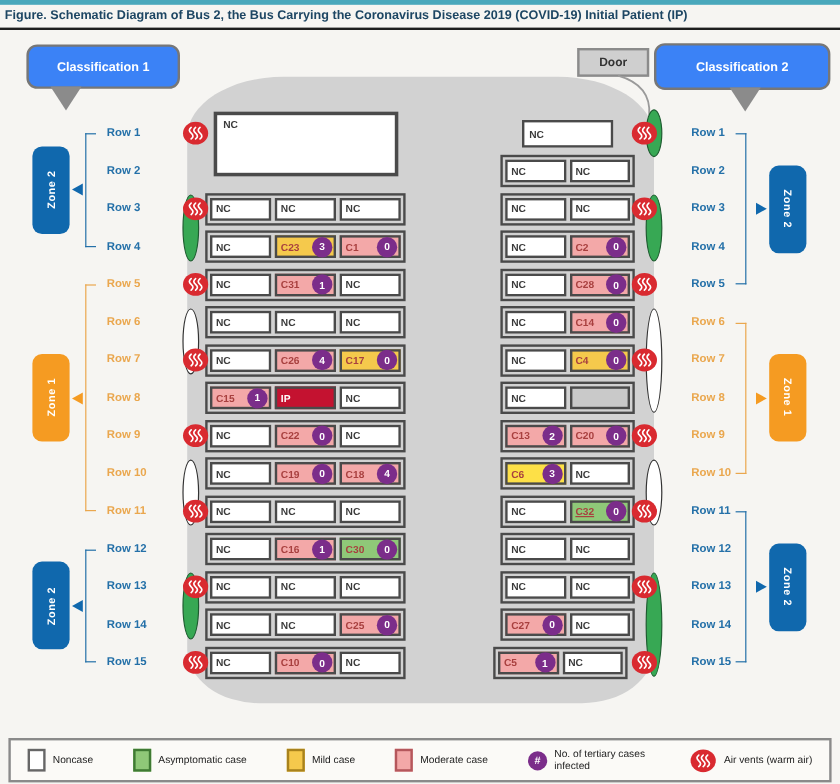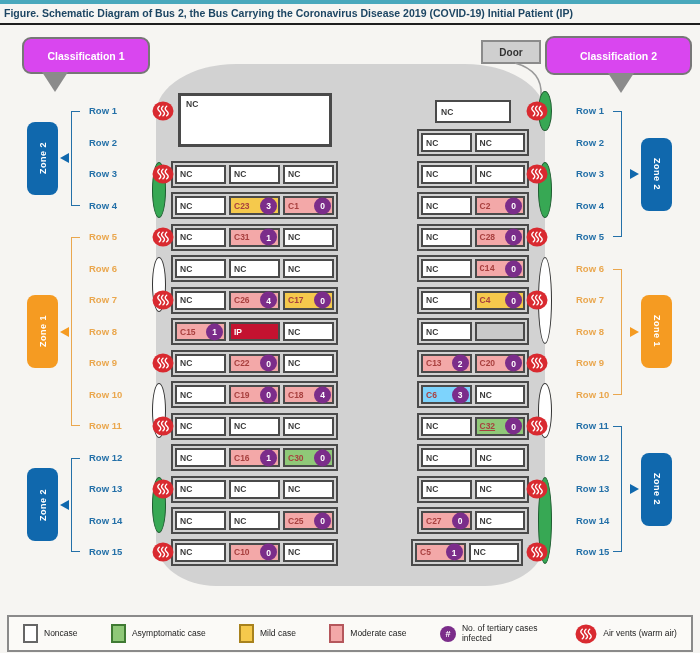--- a/index.html
+++ b/index.html
@@ -12,21 +12,21 @@
   .bus{position:absolute;left:156px;top:64px;width:389px;height:522px;background:#d2d2d2;
        border-radius:80px 80px 60px 60px / 50px 50px 45px 45px;}
   .front-window{position:absolute;left:193px;top:59px;width:318px;height:25px;background:#fff;
        border:1.5px solid #333;border-radius:50%;display:flex;align-items:center;justify-content:center;
        font-size:9.5px;color:#222;box-sizing:border-box;}
   .door-label{position:absolute;left:481px;top:40px;width:60px;height:24px;background:#cfcfcf;
        border:2px solid #8b8b8b;box-sizing:border-box;display:flex;align-items:center;justify-content:center;
        font-size:10px;font-weight:bold;color:#333;}
   .door-line{position:absolute;left:505px;top:60px;}
 
-  .bubble{position:absolute;background:#d946ef;border:2px solid #777;border-radius:9px;color:#fff;
+  .bubble{position:absolute;background:#3b82f6;border:2px solid #777;border-radius:9px;color:#fff;
        font-weight:bold;font-size:10.5px;display:flex;align-items:center;justify-content:center;box-sizing:border-box;}
   .bubble.bleft{left:22px;top:37px;width:128px;height:37px;}
   .bubble.bright{left:545px;top:36px;width:147px;height:39px;}
   .tail{position:absolute;width:0;height:0;border-left:13px solid transparent;border-right:13px solid transparent;
        border-top:20px solid #8b8b8b;}
   .tail.tleft{left:42px;top:72px;}
   .tail.tright{left:608px;top:73px;}
 
   .ell{position:absolute;width:14px;border-radius:50%;box-sizing:border-box;}
   .ell.green{background:#37a854;border:1.5px solid #1e5c30;}
@@ -382,21 +382,21 @@
       <div class="seat" style="background: rgb(243, 168, 168);">
         <span class="slbl" style="color: rgb(168, 64, 63);">C28</span>
         <span class="count" style="background: rgb(123, 45, 138);">0</span>
       </div>
     </div>
     <div class="seatgroup" style="left: 417px; top: 255px; width: 112px; height: 27px;">
       <div class="seat" style="background: rgb(255, 255, 255);">
         <span class="slbl" style="color: rgb(58, 58, 58);">NC</span>
       </div>
       <div class="seat" style="background: rgb(243, 168, 168);">
-        <span class="slbl" style="color: rgb(168, 64, 63); font-family: Liberation Mono, monospace;">C14</span>
+        <span class="slbl" style="color: rgb(168, 64, 63);">C14</span>
         <span class="count" style="background: rgb(123, 45, 138);">0</span>
       </div>
     </div>
     <div class="seatgroup" style="left: 417px; top: 286.5px; width: 112px; height: 27px;">
       <div class="seat" style="background: rgb(255, 255, 255);">
         <span class="slbl" style="color: rgb(58, 58, 58);">NC</span>
       </div>
       <div class="seat" style="background: rgb(245, 201, 76);">
         <span class="slbl" style="color: rgb(168, 64, 63);">C4</span>
         <span class="count" style="background: rgb(123, 45, 138);">0</span>
@@ -412,21 +412,21 @@
       <div class="seat" style="background: rgb(243, 168, 168);">
         <span class="slbl" style="color: rgb(168, 64, 63);">C13</span>
         <span class="count" style="background: rgb(123, 45, 138);">2</span>
       </div>
       <div class="seat" style="background: rgb(243, 168, 168);">
         <span class="slbl" style="color: rgb(168, 64, 63);">C20</span>
         <span class="count" style="background: rgb(123, 45, 138);">0</span>
       </div>
     </div>
     <div class="seatgroup" style="left: 417px; top: 381px; width: 112px; height: 27px;">
-      <div class="seat" style="background: #7dd3fc;">
+      <div class="seat" style="background: #fde047;">
         <span class="slbl" style="color: rgb(168, 64, 63);">C6</span>
         <span class="count" style="background: rgb(123, 45, 138);">3</span>
       </div>
       <div class="seat" style="background: rgb(255, 255, 255);">
         <span class="slbl" style="color: rgb(58, 58, 58);">NC</span>
       </div>
     </div>
     <div class="seatgroup" style="left: 417px; top: 412.5px; width: 112px; height: 27px;">
       <div class="seat" style="background: rgb(255, 255, 255);">
         <span class="slbl" style="color: rgb(58, 58, 58);">NC</span>

